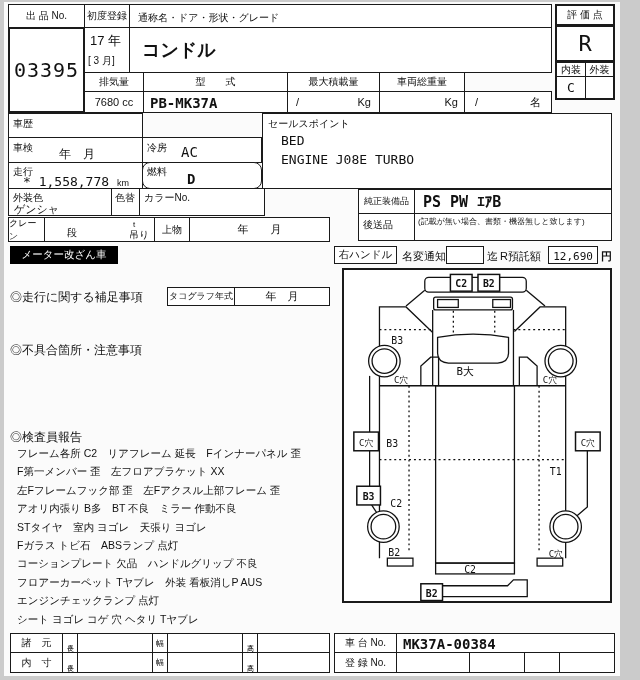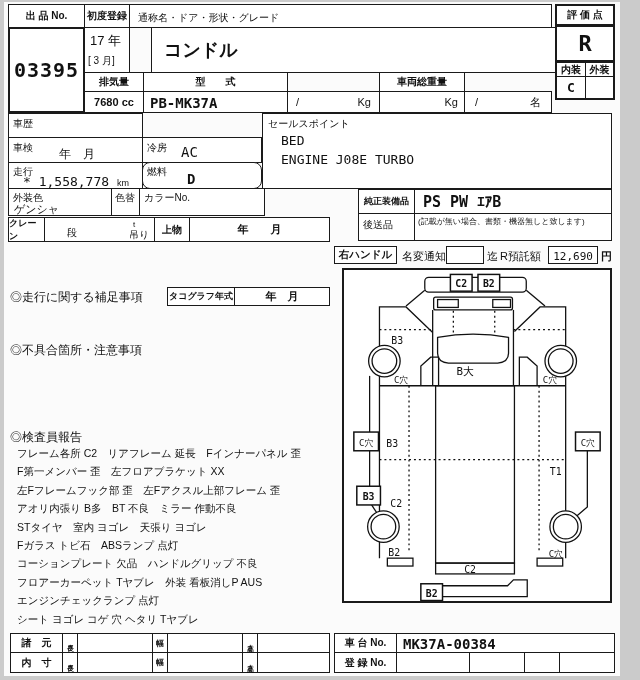--- a/index.html
+++ b/index.html
@@ -2,21 +2,21 @@
 <html><head>
 <meta charset="utf-8">
 <style>
   html,body{margin:0;padding:0;}
   body{background:#c9c9c9;font-family:"Liberation Sans",sans-serif;color:#111;}
   #page{position:relative;width:640px;height:680px;background:#cbcbcb;overflow:hidden;}
   #paper{position:absolute;left:4px;top:2px;width:616px;height:674px;background:#fbfbfb;}
   .bx{position:absolute;box-sizing:border-box;border:1px solid #1a1a1a;background:#fff;}
   .t{position:absolute;white-space:nowrap;color:#111;}
   .lb{font-size:10px;}
-  .ct{display:flex;align-items:center;justify-content:center;font-weight:bold;}
+  .ct{display:flex;align-items:center;justify-content:center;}
   .mono{font-family:"DejaVu Sans Mono","Liberation Mono",monospace;}
   .vlab{writing-mode:vertical-rl;text-orientation:upright;font-size:7px;line-height:8px;}
   .rep{font-size:10.5px;line-height:18.4px;white-space:nowrap;}
   svg text{font-family:"DejaVu Sans Mono","Liberation Mono",monospace;fill:#111;}
 </style>
 </head>
 <body>
 
 <div id="page">
   <div id="paper"></div>
@@ -24,30 +24,31 @@
   <div class="bx ct lb" style="left:8px;top:4px;width:77px;height:24px;">出 品 No.</div>
   <div class="bx ct mono" style="left:8px;top:27px;width:77px;height:86px;border-width:2px;font-size:20px;letter-spacing:1px;">03395</div>
 
   <div class="bx ct lb" style="left:84px;top:4px;width:46px;height:24px;">初度登録</div>
   <div class="bx" style="left:84px;top:27px;width:46px;height:46px;">
     <div class="t" style="left:5px;top:4px;font-size:13px;">17 年</div>
     <div class="t" style="left:3px;top:26px;font-size:10px;">[ 3 月]</div>
   </div>
 
   <div class="bx lb" style="left:129px;top:4px;width:423px;height:24px;padding:6px 0 0 8px;">通称名・ドア・形状・グレード</div>
-  <div class="bx" style="left:129px;top:27px;width:423px;height:46px;margin-left:22px;">
+  <div class="bx" style="left:129px;top:27px;width:423px;height:46px;">
     <div class="t" style="left:12px;top:10px;font-size:18px;font-weight:bold;">コンドル</div>
   </div>
 
   <div class="bx ct lb" style="left:84px;top:72px;width:60px;height:20px;">排気量</div>
   <div class="bx ct" style="left:84px;top:91px;width:60px;height:22px;font-size:11px;">7680 cc</div>
 
   <div class="bx ct lb" style="left:143px;top:72px;width:145px;height:20px;">型　　式</div>
   <div class="bx mono" style="left:143px;top:91px;width:145px;height:22px;padding:3px 0 0 6px;font-size:14px;font-weight:bold;">PB-MK37A</div>
 
+  <div class="bx ct lb" style="left:287px;top:72px;width:93px;height:20px;">最大積載量</div>
   <div class="bx" style="left:287px;top:91px;width:93px;height:22px;display:flex;align-items:center;justify-content:space-between;padding:0 8px;font-size:11px;">
     <span>/</span>
     <span>Kg</span>
   </div>
 
   <div class="bx ct lb" style="left:379px;top:72px;width:86px;height:20px;">車両総重量</div>
   <div class="bx" style="left:379px;top:91px;width:86px;height:22px;display:flex;align-items:center;justify-content:flex-end;padding:0 6px;font-size:11px;">Kg</div>
 
   <div class="bx" style="left:464px;top:91px;width:88px;height:22px;display:flex;align-items:center;justify-content:space-between;padding:0 10px;font-size:11px;">
     <span>/</span>
@@ -113,20 +114,21 @@
   <div class="bx ct" style="left:358px;top:189px;width:57px;height:25px;font-size:9px;">純正装備品</div>
   <div class="bx mono" style="left:414px;top:189px;width:198px;height:25px;padding:3px 0 0 8px;font-size:15px;font-weight:bold;">PS PW ｴｱB</div>
 
   <div class="bx" style="left:358px;top:213px;width:57px;height:28px;">
     <div class="t lb" style="left:4px;top:4px;">後送品</div>
   </div>
   <div class="bx" style="left:414px;top:213px;width:198px;height:28px;">
     <div class="t" style="left:3px;top:2px;font-size:8px;">(記載が無い場合、書類・機器無しと致します)</div>
   </div>
 
+  <div class="bx ct" style="left:10px;top:246px;width:108px;height:18px;background:#000;color:#fff;font-size:10.5px;border-color:#000;">メーター改ざん車</div>
 
   <div class="bx ct" style="left:334px;top:246px;width:63px;height:18px;font-size:10.5px;">右ハンドル</div>
   <div class="t" style="left:402px;top:249px;font-size:11px;">名変通知</div>
   <div class="bx" style="left:446px;top:246px;width:38px;height:18px;"></div>
   <div class="t" style="left:487px;top:249px;font-size:11px;">迄</div>
   <div class="t" style="left:500px;top:249px;font-size:11px;">R預託額</div>
   <div class="bx mono" style="left:548px;top:246px;width:50px;height:18px;text-align:right;padding:3px 4px 0 0;font-size:11px;">12,690</div>
   <div class="t" style="left:601px;top:249px;font-size:11px;font-weight:bold;">円</div>
 
   <div class="t" style="left:10px;top:289px;font-size:12px;">◎走行に関する補足事項</div>

